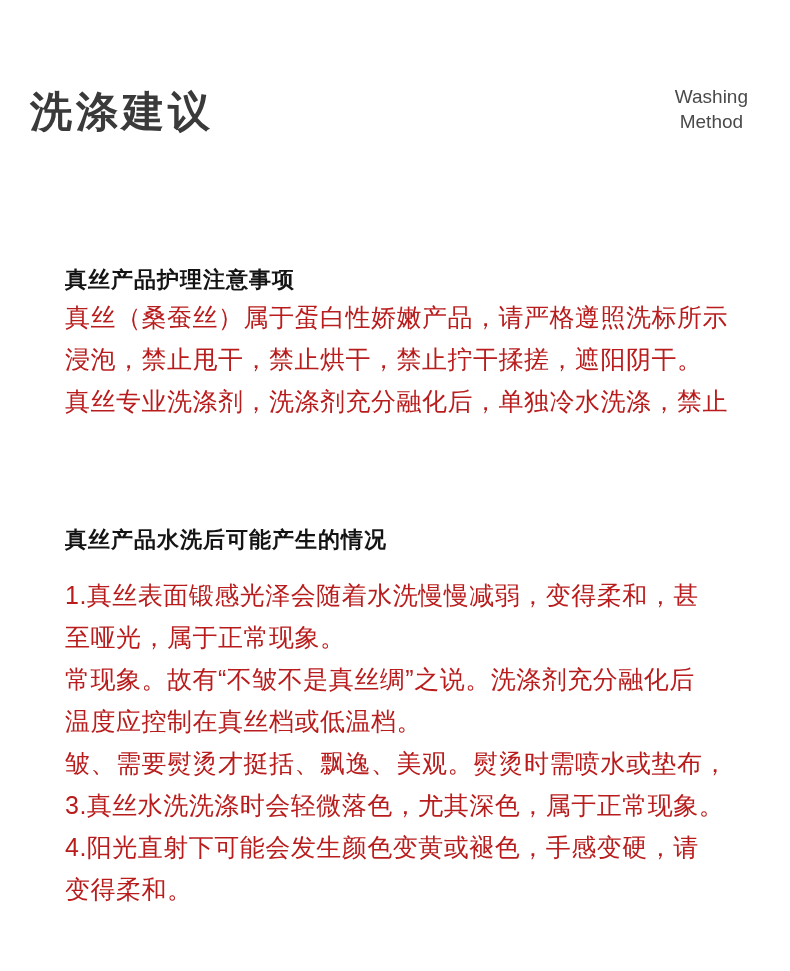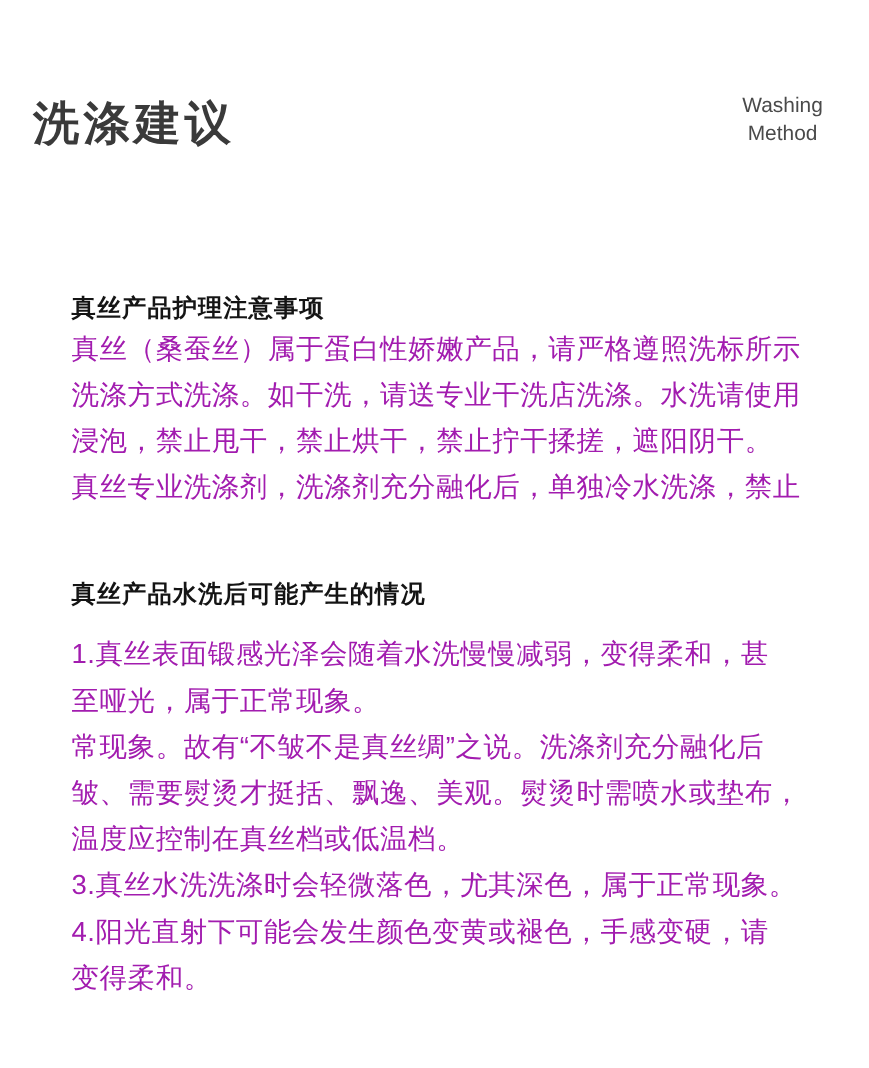--- a/index.html
+++ b/index.html
@@ -42,21 +42,21 @@
     letter-spacing: 1px;
     white-space: nowrap;
   }
   .heading-care { top: 245px; margin-top: 20px; }
   .heading-result { top: 525px; }
   .text-block {
     position: absolute;
     left: 65px;
     font-size: 25px;
     line-height: 42px;
-    color: #a21caf;
+    color: #b91c1c;
     letter-spacing: 0.5px;
   }
   .para-care { top: 296px; }
   .list-result { top: 574px; }
   .line { white-space: nowrap; }
 </style>
 </head>
 <body>
 
 <div class="page">
@@ -65,31 +65,30 @@
 
   <div class="subtitle-en">
     <div>Washing</div>
     <div>Method</div>
   </div>
 
   <div class="section-heading heading-care">真丝产品护理注意事项</div>
 
   <div class="text-block para-care">
     <div class="line">真丝（桑蚕丝）属于蛋白性娇嫩产品，请严格遵照洗标所示</div>
-    <div class="line">洗涤方式洗涤。如干洗，请送专业干洗店洗涤。水洗请使用</div>
     <div class="line">浸泡，禁止甩干，禁止烘干，禁止拧干揉搓，遮阳阴干。</div>
     <div class="line">真丝专业洗涤剂，洗涤剂充分融化后，单独冷水洗涤，禁止</div>
   </div>
 
   <div class="section-heading heading-result">真丝产品水洗后可能产生的情况</div>
 
   <div class="text-block list-result">
     <div class="line">1.真丝表面锻感光泽会随着水洗慢慢减弱，变得柔和，甚</div>
     <div class="line">至哑光，属于正常现象。</div>
     <div class="line">常现象。故有“不皱不是真丝绸”之说。洗涤剂充分融化后</div>
+    <div class="line">温度应控制在真丝档或低温档。</div>
     <div class="line">皱、需要熨烫才挺括、飘逸、美观。熨烫时需喷水或垫布，</div>
-    <div class="line">温度应控制在真丝档或低温档。</div>
     <div class="line">3.真丝水洗洗涤时会轻微落色，尤其深色，属于正常现象。</div>
     <div class="line">4.阳光直射下可能会发生颜色变黄或褪色，手感变硬，请</div>
     <div class="line">变得柔和。</div>
   </div>
 
 </div>
 
 </body></html>

